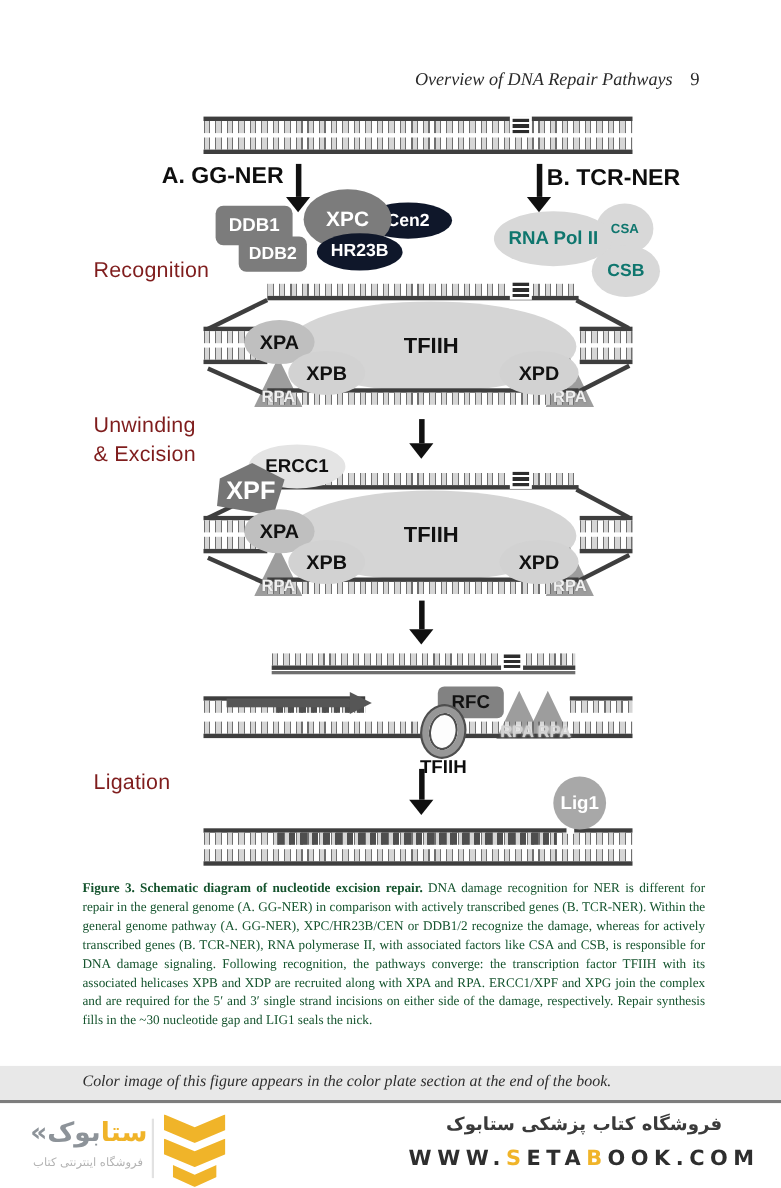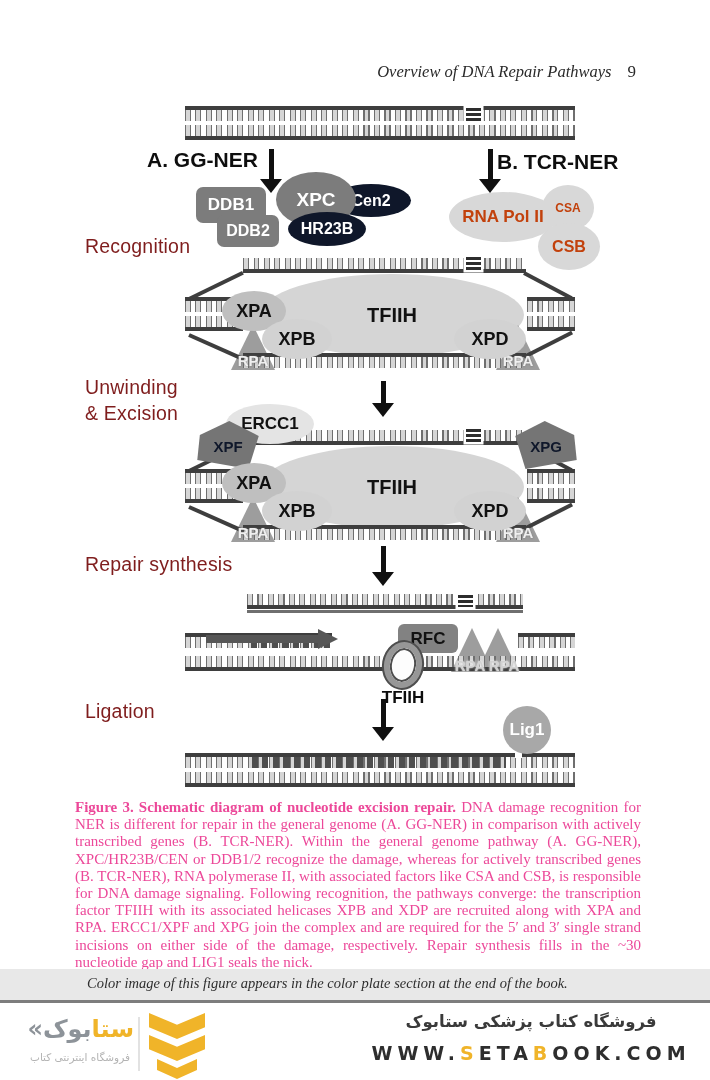--- a/index.html
+++ b/index.html
@@ -23,48 +23,48 @@
     background:linear-gradient(to bottom,#2d2d2d 0 3px,#fff 3px 5px,#2d2d2d 5px 8px,#fff 8px 10px,#2d2d2d 10px 13px);
     box-shadow:0 0 0 2.5px #fff; }
   .nick { position:absolute; background:#fff; z-index:4; }
   
   .ell,.rrect { position:absolute; display:flex; align-items:center; justify-content:center;
     font-weight:bold; color:#111; }
   .ell { border-radius:50%; }
   .rrect { border-radius:7px; }
   .dkgray { background:#7c7c7c; color:#fff; }
   .mdgray { background:#0f172a; color:#fff; }
-  .ltgray { background:#d8d8d8; color:#c2410c; }
+  .ltgray { background:#d8d8d8; color:#0f766e; }
   .tri { position:absolute; background:#9d9d9d; clip-path:polygon(50% 0,100% 100%,0 100%); z-index:1; }
   .tri-label { position:absolute; z-index:4; font-weight:bold; font-size:15px; color:#f0f0f0;
     text-shadow:0 0 2px rgba(110,110,110,.9); text-align:center; }
   .tri-label.syn { color:#d2d2d2; text-shadow:0 0 2px #fff; }
   .pent { position:absolute; display:flex; align-items:center; justify-content:center;
-    background:#757575; color:#0f172a; font-weight:bold; font-size:15px; z-index:5; }
+    background:#757575; color:#ffffff; font-weight:bold; font-size:23px; z-index:5; }
   .ring { position:absolute; border-radius:50%; border:6px solid #979797; background:#fdfdfd;
     box-shadow:0 0 0 2px #4e4e4e, inset 0 0 0 2px #4e4e4e; transform:rotate(10deg); z-index:5; }
   
   .arrowd { position:absolute; width:24px; display:flex; flex-direction:column; align-items:center; z-index:6; }
   .arrowd .shaft { width:5px; background:#101010; }
   .arrowd .head { width:0; height:0; border-left:11px solid transparent; border-right:11px solid transparent; border-top:14px solid #101010; }
   .arrow-right-shaft { position:absolute; background:#565656; z-index:3; }
   .arrow-right-head { position:absolute; width:0; height:0; border-top:10px solid transparent;
     border-bottom:10px solid transparent; border-left:20px solid #565656; z-index:3; }
   
   .stage { position:absolute; font-size:19.5px; color:#7f1d1d; letter-spacing:.2px; }
   .branch { position:absolute; font-size:21px; font-weight:bold; color:#0e0e0e; }
   .hdr { position:absolute; top:62px; right:74px; font-family:"Liberation Serif",serif;
     font-style:italic; font-size:16.5px; color:#2a2a2a; }
   .hdr .pg { font-style:normal; margin-left:16px; font-size:17px; }
   .caption { position:absolute; left:75px; top:799px; width:566px; font-family:"Liberation Serif",serif;
-    font-size:15px; line-height:17.2px; color:#ec4899; text-align:justify; }
+    font-size:12px; line-height:17.2px; color:#14532d; text-align:justify; }
   .caption b { font-weight:bold; }
   .notestrip { position:absolute; left:0; top:969px; width:710px; height:31px; background:#e8e8e8; }
   .notestrip .note { position:absolute; left:75px; top:6px; font-family:"Liberation Serif",serif;
-    font-style:italic; font-size:14.5px; color:#2e2e2e;margin-left:12px; }
+    font-style:italic; font-size:14.5px; color:#2e2e2e; }
   .pagerule { position:absolute; left:0; top:1000px; width:710px; height:3px; background:#7d7d7d; }
   
   .footer { position:absolute; left:0; top:1003px; width:710px; height:77px; background:#fff; font-family:"DejaVu Sans",sans-serif; }
   .store-title { position:absolute; left:372px; top:9px; width:318px; text-align:center; direction:rtl;
     font-size:16.5px; font-weight:600; color:#3a3a3a; }
   .siteurl { position:absolute; left:372px; top:39px; width:318px; display:flex; justify-content:center;
     font-size:19px; font-weight:bold; letter-spacing:5px; color:#2e2e2e; }
   .siteurl .yl { color:#f0b429; }
   .chevicon { position:absolute; left:146px; top:8px; width:62px; height:66px; }
   .chev { position:absolute; background:#f0b429; clip-path:polygon(0 0,50% 45%,100% 0,100% 55%,50% 100%,0 55%); }
@@ -157,21 +157,20 @@
   <div class="arrowd" style="left:371px;top:381px;">
       <div class="shaft" style="height:22px;"></div>
       <div class="head"></div>
     </div>
 
   <div class="stage" style="left:85px;top:376px;">Unwinding</div>
   <div class="stage" style="left:85px;top:402px;">&amp; Excision</div>
 
   <div class="ell" style="left:226px;top:404px;width:88px;height:40px;background:#e4e4e4;font-size:17px;z-index:4;">ERCC1</div>
   <div class="pent" style="left:196px;top:421px;width:64px;height:50px;clip-path:polygon(6% 28%,52% 0%,98% 30%,82% 96%,2% 78%);">XPF</div>
-  <div class="pent" style="left:514px;top:421px;width:64px;height:50px;clip-path:polygon(94% 28%,48% 0%,2% 30%,18% 96%,98% 78%);">XPG</div>
 
   <div class="ell" style="left:260px;top:446px;width:264px;height:82px;background:#d5d5d5;font-size:20px;z-index:1;">TFIIH</div>
   <div class="dna" style="left:243px;top:430px;width:283px;">
       <div class="tup"></div>
       <div class="rail"></div>
     </div>
   <div class="damage" style="left:466px;top:429px;"></div>
   <div class="dna" style="left:243px;top:525px;width:283px;">
       <div class="rail"></div>
       <div class="tdown"></div>
@@ -200,21 +199,20 @@
   <div class="tri-label" style="left:496px;top:524px;width:44px;">RPA</div>
   <div class="ell" style="left:222px;top:463px;width:64px;height:40px;background:#bfbfbf;font-size:18px;z-index:5;">XPA</div>
   <div class="ell" style="left:262px;top:491px;width:70px;height:40px;background:#d2d2d2;font-size:18px;z-index:5;">XPB</div>
   <div class="ell" style="left:454px;top:491px;width:72px;height:40px;background:#d2d2d2;font-size:18px;z-index:5;">XPD</div>
 
   <div class="arrowd" style="left:371px;top:546px;">
       <div class="shaft" style="height:26px;"></div>
       <div class="head"></div>
     </div>
 
-  <div class="stage" style="left:85px;top:553px;">Repair synthesis</div>
 
   <div class="dna" style="left:247px;top:594px;width:276px;">
       <div class="tup"></div>
       <div class="rail"></div>
       <div style="height:1px;"></div>
       <div class="rail2"></div>
     </div>
   <div class="damage" style="left:458px;top:595px;height:12px;"></div>
 
   <div class="tri" style="left:451px;top:628px;width:42px;height:44px;"></div>

